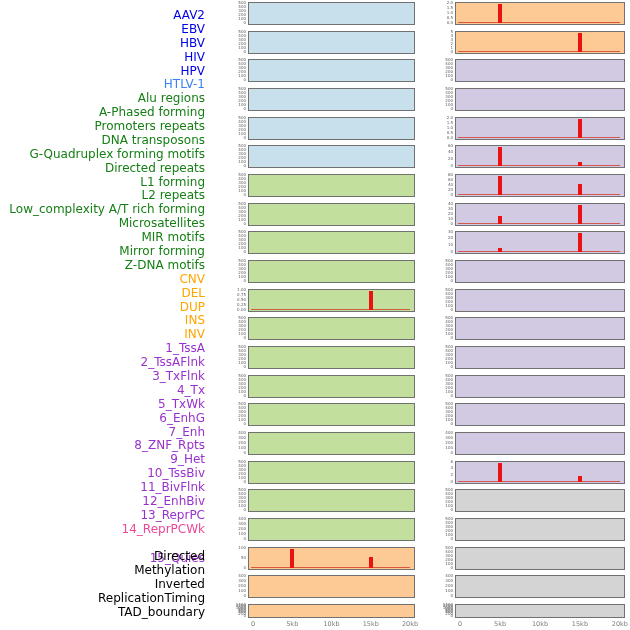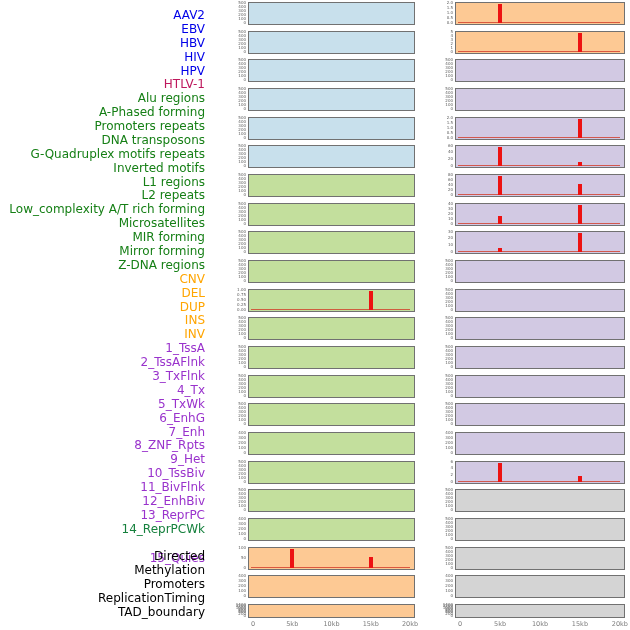--- a/index.html
+++ b/index.html
@@ -18,57 +18,57 @@
 </head>
 <body>
 
 <div id="figure">
   <div id="labels">
       <div class="track-label" style="top: 8px; color: rgb(0, 0, 232);">AAV2</div>
       <div class="track-label" style="top: 21.884px; color: rgb(0, 0, 232);">EBV</div>
       <div class="track-label" style="top: 35.768px; color: rgb(0, 0, 232);">HBV</div>
       <div class="track-label" style="top: 49.652px; color: rgb(0, 0, 232);">HIV</div>
       <div class="track-label" style="top: 63.536px; color: rgb(0, 0, 232);">HPV</div>
-      <div class="track-label" style="top: 77.42px; color: #be185d;">HTLV-1</div>
+      <div class="track-label" style="top: 77.42px; color: #3b82f6;">HTLV-1</div>
       <div class="track-label" style="top: 91.304px; color: rgb(21, 127, 21);">Alu regions</div>
       <div class="track-label" style="top: 105.188px; color: rgb(21, 127, 21);">A-Phased forming</div>
       <div class="track-label" style="top: 119.072px; color: rgb(21, 127, 21);">Promoters repeats</div>
       <div class="track-label" style="top: 132.956px; color: rgb(21, 127, 21);">DNA transposons</div>
-      <div class="track-label" style="top: 146.84px; color: rgb(21, 127, 21);">G-Quadruplex motifs repeats</div>
-      <div class="track-label" style="top: 160.724px; color: rgb(21, 127, 21);">Inverted motifs</div>
-      <div class="track-label" style="top: 174.608px; color: rgb(21, 127, 21);">L1 regions</div>
+      <div class="track-label" style="top: 146.84px; color: rgb(21, 127, 21);">G-Quadruplex forming motifs</div>
+      <div class="track-label" style="top: 160.724px; color: rgb(21, 127, 21);">Directed repeats</div>
+      <div class="track-label" style="top: 174.608px; color: rgb(21, 127, 21);">L1 forming</div>
       <div class="track-label" style="top: 188.492px; color: rgb(21, 127, 21);">L2 repeats</div>
       <div class="track-label" style="top: 202.376px; color: rgb(21, 127, 21);">Low_complexity A/T rich forming</div>
       <div class="track-label" style="top: 216.26px; color: rgb(21, 127, 21);">Microsatellites</div>
-      <div class="track-label" style="top: 230.144px; color: rgb(21, 127, 21);">MIR forming</div>
+      <div class="track-label" style="top: 230.144px; color: rgb(21, 127, 21);">MIR motifs</div>
       <div class="track-label" style="top: 244.028px; color: rgb(21, 127, 21);">Mirror forming</div>
-      <div class="track-label" style="top: 257.912px; color: rgb(21, 127, 21);">Z-DNA regions</div>
+      <div class="track-label" style="top: 257.912px; color: rgb(21, 127, 21);">Z-DNA motifs</div>
       <div class="track-label" style="top: 271.796px; color: rgb(255, 165, 0);">CNV</div>
       <div class="track-label" style="top: 285.68px; color: rgb(255, 165, 0);">DEL</div>
       <div class="track-label" style="top: 299.564px; color: rgb(255, 165, 0);">DUP</div>
       <div class="track-label" style="top: 313.448px; color: rgb(255, 165, 0);">INS</div>
       <div class="track-label" style="top: 327.332px; color: rgb(255, 165, 0);">INV</div>
       <div class="track-label" style="top: 341.216px; color: rgb(153, 50, 204);">1_TssA</div>
       <div class="track-label" style="top: 355.1px; color: rgb(153, 50, 204);">2_TssAFlnk</div>
       <div class="track-label" style="top: 368.984px; color: rgb(153, 50, 204);">3_TxFlnk</div>
       <div class="track-label" style="top: 382.868px; color: rgb(153, 50, 204);">4_Tx</div>
       <div class="track-label" style="top: 396.752px; color: rgb(153, 50, 204);">5_TxWk</div>
       <div class="track-label" style="top: 410.636px; color: rgb(153, 50, 204);">6_EnhG</div>
       <div class="track-label" style="top: 424.52px; color: rgb(153, 50, 204);">7_Enh</div>
       <div class="track-label" style="top: 438.404px; color: rgb(153, 50, 204);">8_ZNF_Rpts</div>
       <div class="track-label" style="top: 452.288px; color: rgb(153, 50, 204);">9_Het</div>
       <div class="track-label" style="top: 466.172px; color: rgb(153, 50, 204);">10_TssBiv</div>
       <div class="track-label" style="top: 480.056px; color: rgb(153, 50, 204);">11_BivFlnk</div>
       <div class="track-label" style="top: 493.94px; color: rgb(153, 50, 204);">12_EnhBiv</div>
       <div class="track-label" style="top: 507.824px; color: rgb(153, 50, 204);">13_ReprPC</div>
-      <div class="track-label" style="top: 521.708px; color: #15803d;">14_ReprPCWk</div>
+      <div class="track-label" style="top: 521.708px; color: #ec4899;">14_ReprPCWk</div>
       <div class="track-label" style="top: 527px; color: rgb(153, 50, 204); margin-top: 24px;">15_Quies</div>
       <div class="track-label" style="top: 549.476px; color: rgb(0, 0, 0);">Directed</div>
       <div class="track-label" style="top: 563.36px; color: rgb(0, 0, 0);">Methylation</div>
-      <div class="track-label" style="top: 577.244px; color: rgb(0, 0, 0);">Promoters</div>
+      <div class="track-label" style="top: 577.244px; color: rgb(0, 0, 0);">Inverted</div>
       <div class="track-label" style="top: 591.128px; color: rgb(0, 0, 0);">ReplicationTiming</div>
       <div class="track-label" style="top: 605.012px; color: rgb(0, 0, 0);">TAD_boundary</div>
     </div>
   <div id="panels">
       <div class="panel" style="left: 248px; top: 2px; width: 167px; height: 23px; background: rgb(200, 224, 236); border-color: rgb(113, 113, 113);"></div>
       <div class="ytick" style="left: 206px; top: 0.5px; color: rgb(90, 90, 90);">500</div>
       <div class="ytick" style="left: 206px; top: 4.5px; color: rgb(90, 90, 90);">400</div>
       <div class="ytick" style="left: 206px; top: 8.5px; color: rgb(90, 90, 90);">300</div>
       <div class="ytick" style="left: 206px; top: 12.5px; color: rgb(90, 90, 90);">200</div>
       <div class="ytick" style="left: 206px; top: 16.5px; color: rgb(90, 90, 90);">100</div>

